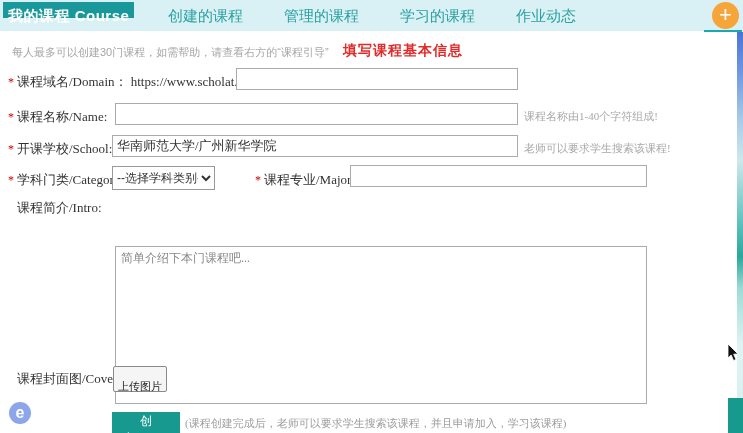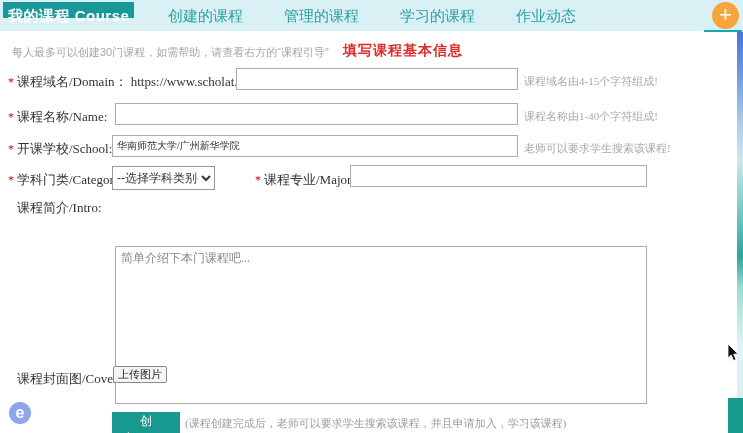--- a/index.html
+++ b/index.html
@@ -36,37 +36,37 @@
     position:absolute;left:343px;top:42px;font-size:14px;font-weight:bold;color:#e02b2b;
     font-family:"Liberation Serif",serif;letter-spacing:1px;
   }
   
   .form-area{position:absolute;left:0;top:0;width:743px;height:433px;
     font-family:"Liberation Serif","DejaVu Serif",serif;font-size:13px;color:#333;}
   .req{color:#cc0000;margin-right:3px;font-size:12px;}
   .row-label{position:absolute;white-space:nowrap;}
   .txt-input{
     position:absolute;height:22px;border:1px solid #ababab;background:#fff;
-    font-family:"Liberation Serif",serif;font-size:10px;color:#333;padding:0 4px;
+    font-family:"Liberation Serif",serif;font-size:13px;color:#333;padding:0 4px;
     box-sizing:border-box;
   }
   .field-hint{position:absolute;font-size:11px;color:#a8a8a8;white-space:nowrap;}
   .cat-select{
     position:absolute;left:112px;top:166px;width:103px;height:24px;
     font-size:12px;color:#333;border:1px solid #999;background:#fff;
     font-family:"Liberation Sans",sans-serif;
   }
   .intro-area{
     position:absolute;left:115px;top:202px;width:532px;height:158px;
     border:1px solid #ababab;font-family:"Liberation Serif",serif;font-size:12px;
     color:#555;padding:3px 5px;box-sizing:border-box;resize:none;background:#fff;margin-top:44px;
   }
   .intro-area::placeholder{color:#888;}
   .upload-btn{
-    position:absolute;left:113px;top:366px;height:17px;padding:0 4px;
+    position:absolute;left:113px;top:366px;height:17px;padding:12px 4px;
     font-size:11px;color:#222;background:#f5f5f5;border:1px solid #8a8a8a;
     border-radius:2px;cursor:pointer;font-family:"Liberation Sans",sans-serif;
   }
   .build-btn{
     position:absolute;left:112px;top:412px;width:68px;height:21px;border:none;
     background:#18998f;color:#fff;font-size:12px;cursor:pointer;
     font-family:"Liberation Serif",serif;
   }
   .build-note{position:absolute;left:185px;top:416px;font-size:11px;color:#9d9d9d;white-space:nowrap;}
   
@@ -98,21 +98,20 @@
 <div class="quota-hint">每人最多可以创建30门课程，如需帮助，请查看右方的“课程引导”</div>
 <div class="section-title">填写课程基本信息</div>
 
 <div class="form-area">
 
   <div class="row-label" style="left:8px;top:73px;">
     <span class="req">*</span><span>课程域名/Domain：</span>
     <span>https://www.scholat.com/course/</span>
   </div>
   <input class="txt-input" style="left: 236px; top: 68px; width: 282px;" type="text" value="">
-  <div class="field-hint" style="left:524px;top:74px;">课程域名由4-15个字符组成!</div>
 
   <div class="row-label" style="left:8px;top:108px;">
     <span class="req">*</span><span>课程名称/Name:</span>
   </div>
   <input class="txt-input" style="left: 115px; top: 103px; width: 403px;" type="text" value="">
   <div class="field-hint" style="left:524px;top:109px;">课程名称由1-40个字符组成!</div>
 
   <div class="row-label" style="left:8px;top:140px;">
     <span class="req">*</span><span>开课学校/School:</span>
   </div>

